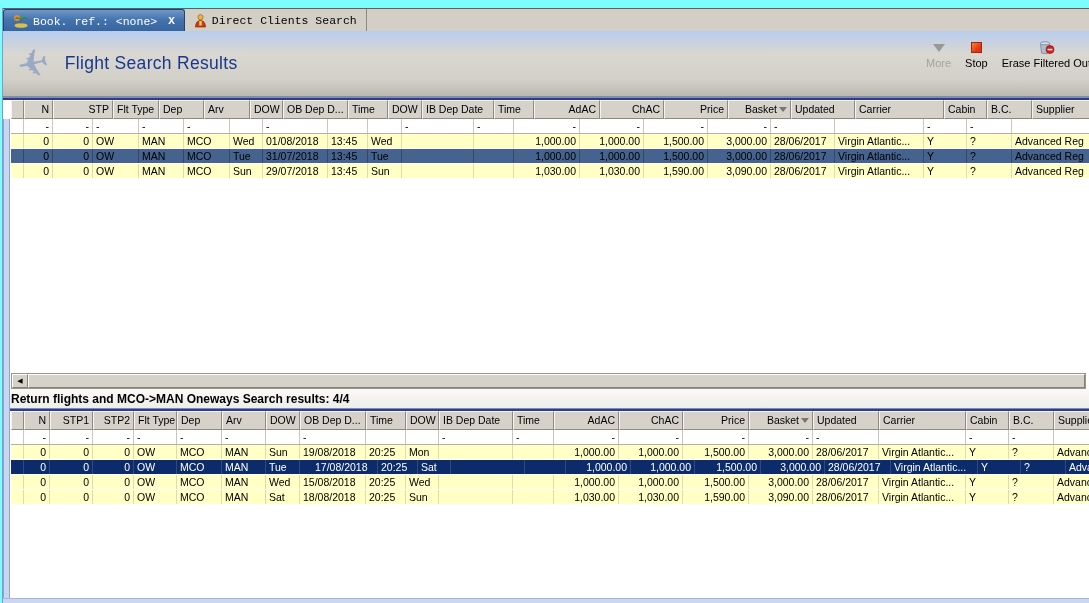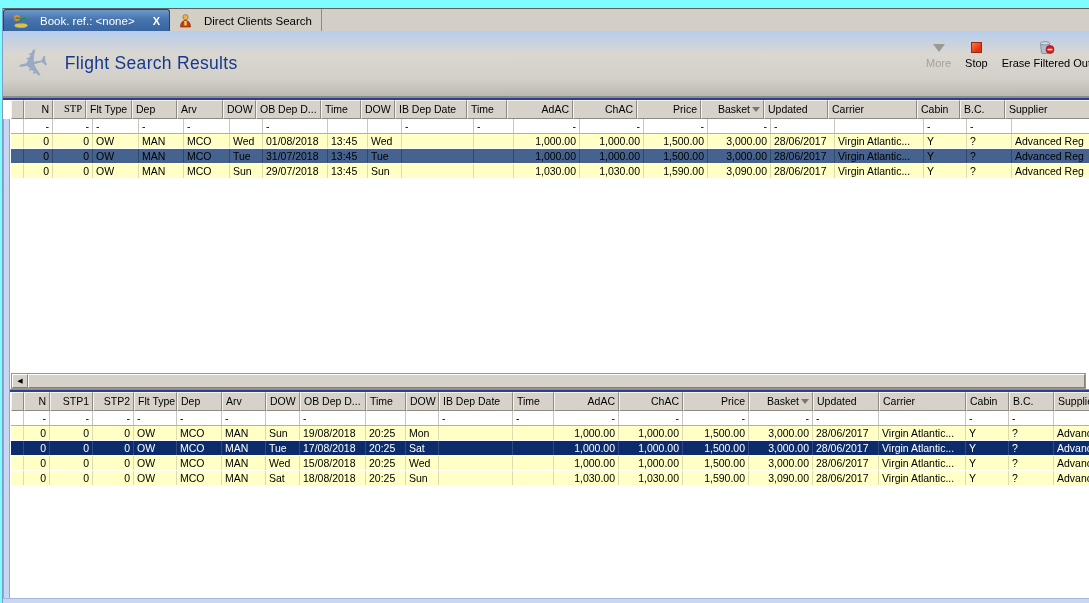--- a/index.html
+++ b/index.html
@@ -4,21 +4,21 @@
 <style>
   * { margin:0; padding:0; box-sizing:border-box; }
   html,body { width:1089px; height:603px; overflow:hidden; }
   body { background:#7DFDFE; font-family:"Liberation Sans","DejaVu Sans",sans-serif; position:relative; }
 
   .window { position:absolute; top:8px; left:2px; right:0; bottom:0;
             background:#FFFFFF; border-left:1px solid #7F9BCB; display:flex; flex-direction:column; overflow:hidden; }
 
   
   .tabbar { height:23px; background:#D3CFC7; border-top:1px solid #5F5F5F; display:flex; flex:0 0 auto; }
-  .tab { height:23px; display:flex; align-items:center; gap:12px; padding:0 9px; font-size:11.5px; cursor:default; }
+  .tab { height:23px; display:flex; align-items:center; gap:5px; padding:0 9px; font-size:11.5px; cursor:default;font-family:Liberation Mono, monospace; }
   .tab.active { background:linear-gradient(180deg,#6F97C9 0%,#4473AE 45%,#37649F 100%);
                 color:#FFFFFF; border:1px solid #24436F; border-bottom:none; border-radius:3px 3px 0 0; }
   .tab.inactive { color:#000; border-right:1px solid #8F8B83; }
   .tab-close { font-weight:bold; font-size:11px; color:#FFFFFF; margin-left:6px; }
 
   
   .hdr { height:66px; flex:0 0 auto; position:relative;
          background:linear-gradient(180deg,#B7CDEE 0%,#DAD7D0 36%,#D3D0C9 74%,#BCB9B2 100%);
          border-bottom:1px solid #8C8C8C; display:flex; align-items:center; }
   .plane { font-family:"DejaVu Sans",sans-serif; font-size:38px; color:#9AAAC6;
@@ -138,21 +138,21 @@
 
   <div class="navy"></div>
   <div class="tablewrap" id="table-0">
       <div class="tr thead">
         <div class="th a-l" style="width: 13px;">
           <span></span>
         </div>
         <div class="th a-r" style="width: 29px;">
           <span>N</span>
         </div>
-        <div class="th a-r" style="width: 33px; font-family: Liberation Serif, serif;">
+        <div class="th a-r" style="width: 60px;">
           <span>STP</span>
         </div>
         <div class="th a-l" style="width: 46px;">
           <span>Flt Type</span>
         </div>
         <div class="th a-l" style="width: 45px;">
           <span>Dep</span>
         </div>
         <div class="th a-l" style="width: 46px;">
           <span>Arv</span>
@@ -297,20 +297,21 @@
         <div class="td a-l" style="width: 120px;">Advanced Reg</div>
       </div>
     </div>
   <div class="whitefill1"></div>
 
   <div class="hscroll">
     <div class="hs-btn">◀</div>
     <div class="hs-thumb"></div>
   </div>
 
+  <div class="secbar">Return flights and MCO-&gt;MAN Oneways Search results: 4/4</div>
   <div class="navy"></div>
   <div class="tablewrap" id="table-1">
       <div class="tr thead">
         <div class="th a-l" style="width: 13px;">
           <span></span>
         </div>
         <div class="th a-r" style="width: 26px;">
           <span>N</span>
         </div>
         <div class="th a-r" style="width: 43px;">
@@ -425,21 +426,21 @@
       </div>
       <div class="tr row sel-a">
         <div class="td a-l" style="width: 13px;"></div>
         <div class="td a-r" style="width: 26px;">0</div>
         <div class="td a-r" style="width: 43px;">0</div>
         <div class="td a-r" style="width: 41px;">0</div>
         <div class="td a-l" style="width: 43px;">OW</div>
         <div class="td a-l" style="width: 45px;">MCO</div>
         <div class="td a-l" style="width: 44px;">MAN</div>
         <div class="td a-l" style="width: 34px;">Tue</div>
-        <div class="td a-l" style="width: 66px;">17/08/2018</div>
+        <div class="td a-l" style="width: 66px; margin-left: 12px;">17/08/2018</div>
         <div class="td a-l" style="width: 40px;">20:25</div>
         <div class="td a-l" style="width: 33px;">Sat</div>
         <div class="td a-l" style="width: 74px;"></div>
         <div class="td a-l" style="width: 41px;"></div>
         <div class="td a-r" style="width: 65px;">1,000.00</div>
         <div class="td a-r" style="width: 64px;">1,000.00</div>
         <div class="td a-r" style="width: 66px;">1,500.00</div>
         <div class="td a-r" style="width: 64px;">3,000.00</div>
         <div class="td a-l" style="width: 66px;">28/06/2017</div>
         <div class="td a-l" style="width: 87px;">Virgin Atlantic...</div>

